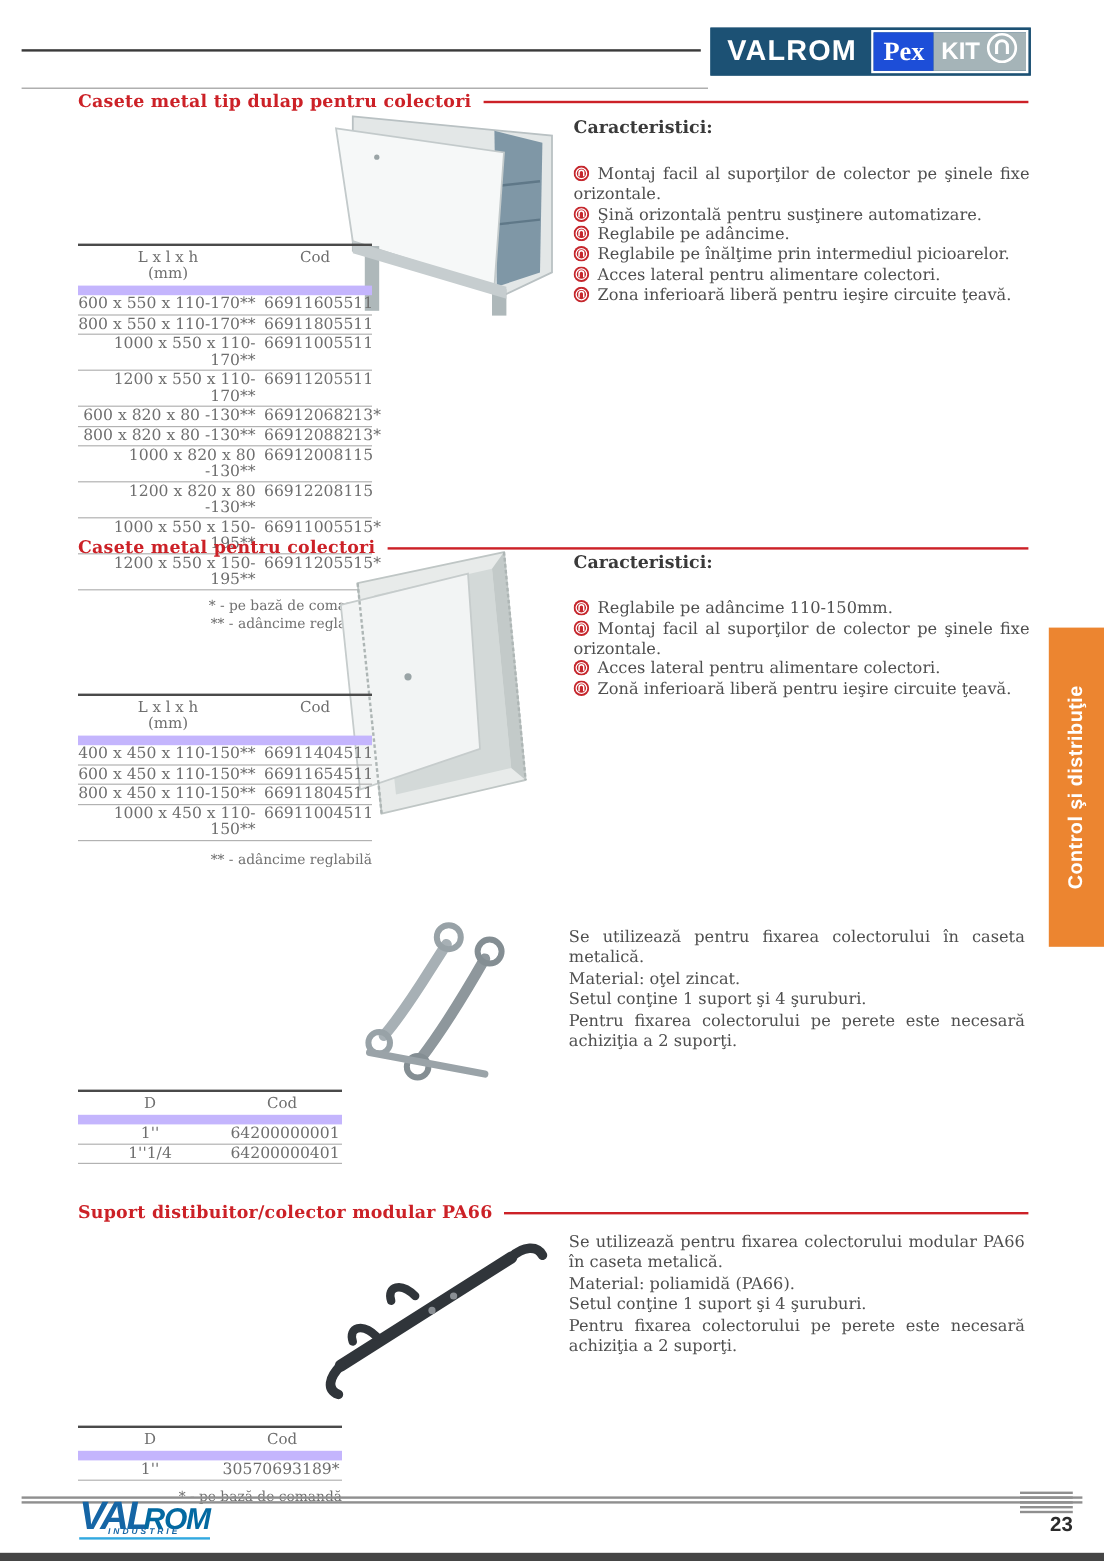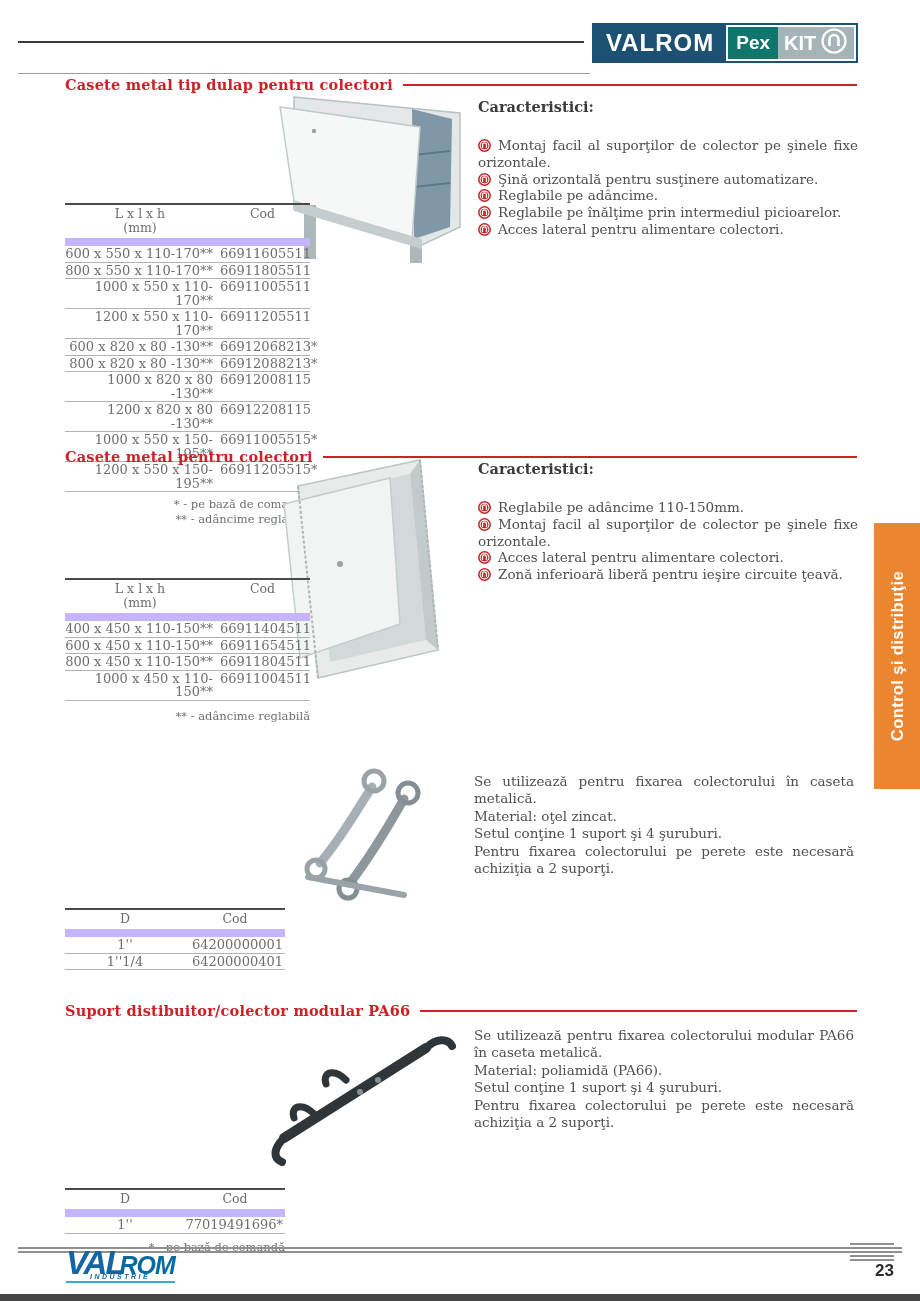--- a/index.html
+++ b/index.html
@@ -9,22 +9,22 @@
     font-family:"DejaVu Serif", serif;
   }
   
   .hdr-line-dark { position:absolute; left:18px; top:41px; width:566px; height:2px; background:#3a3a3a; }
   .hdr-line-gray { position:absolute; left:18px; top:73px; width:572px; height:1px; background:#9c9c9c; }
   .logo { position:absolute; left:592px; top:23px; height:40px; display:flex; align-items:stretch;
           border:2px solid #1c5174; background:#1c5174; box-sizing:border-box; }
   .logo-valrom { background:#1c5174; color:#fff; font-family:"Liberation Sans",sans-serif;
           font-weight:bold; font-size:24px; letter-spacing:1px; display:flex; align-items:center; padding:0 12px; }
   .logo-sub { display:flex; border:2px solid #fff; }
-  .logo-pex { background:#0f766e; color:#fff; font-family:Liberation Sans, sans-serif;
-          font-weight:bold; font-size:19px; display:flex; align-items:center; padding:0 8px; }
+  .logo-pex { background:#1d4ed8; color:#fff; font-family:Liberation Serif, serif;
+          font-weight:bold; font-size:22px; display:flex; align-items:center; padding:0 8px; }
   .logo-kit { background:#a5b4b8; color:#fff; font-family:"Liberation Sans",sans-serif;
           font-weight:bold; font-size:20px; display:flex; align-items:center; gap:4px; padding:0 6px; }
   
   .sec-title-row { position:absolute; left:65px; right:63px; display:flex; align-items:center; gap:10px; }
   .sec-title { color:#cc2127; font-weight:bold; font-size:14.5px; white-space:nowrap; letter-spacing:0.2px; }
   .sec-title-row .rule { flex:1; height:2px; background:#cc2127; margin-top:1px; }
   
   .chars { position:absolute; left:478px; width:380px; color:#4f4f4f; }
   .chars h3 { font-size:14.5px; color:#3a3a3a; margin:0 0 22px 0; font-weight:bold; }
   .bullet { margin:0; font-size:13.5px; line-height:16.8px; text-align:justify; }
@@ -130,20 +130,25 @@
     <p class="bullet"><svg width="13" height="13" viewBox="0 0 16 16">
           <circle cx="8" cy="8" r="8" fill="#c5262c"></circle>
           <circle cx="8" cy="8" r="5.4" fill="none" stroke="#fff" stroke-width="1.3"></circle>
           <path d="M5.6,11 V7.2 a2.4,2.4 0 0 1 4.8,0 V11" fill="none" stroke="#fff" stroke-width="1.5"></path>
         </svg><span>Reglabile pe înălţime prin intermediul picioarelor.</span></p>
     <p class="bullet"><svg width="13" height="13" viewBox="0 0 16 16">
           <circle cx="8" cy="8" r="8" fill="#c5262c"></circle>
           <circle cx="8" cy="8" r="5.4" fill="none" stroke="#fff" stroke-width="1.3"></circle>
           <path d="M5.6,11 V7.2 a2.4,2.4 0 0 1 4.8,0 V11" fill="none" stroke="#fff" stroke-width="1.5"></path>
         </svg><span>Acces lateral pentru alimentare colectori.</span></p>
+    <p class="bullet"><svg width="13" height="13" viewBox="0 0 16 16">
+          <circle cx="8" cy="8" r="8" fill="#c5262c"></circle>
+          <circle cx="8" cy="8" r="5.4" fill="none" stroke="#fff" stroke-width="1.3"></circle>
+          <path d="M5.6,11 V7.2 a2.4,2.4 0 0 1 4.8,0 V11" fill="none" stroke="#fff" stroke-width="1.5"></path>
+        </svg><span>Zona inferioară liberă pentru ieşire circuite ţeavă.</span></p>
   </div>
 
   <div class="spec-table wide" style="left:65px; top:203px;">
     <div class="thead">
       <div class="c1">
         <div>L x l x h</div>
         <div>(mm)</div>
       </div>
       <div class="c2">Cod</div>
     </div>
@@ -316,21 +321,21 @@
     <p>Pentru fixarea colectorului pe perete este necesară achiziţia a 2 suporţi.</p>
   </div>
 
   <div class="spec-table narrow" style="left:65px; top:1188px;">
     <div class="thead">
       <div class="c1">D</div>
       <div class="c2">Cod</div>
     </div>
     <div class="tr">
         <span class="c1">1''</span>
-        <span class="c2">77019491696*</span>
+        <span class="c2">30570693189*</span>
       </div>
     <div class="footnote" style="margin-top:6px;">* - pe bază de comandă</div>
   </div>
 
   <div class="footer-rule"></div>
   <div class="page-lines">
     <div></div>
       <div></div>
       <div></div>
       <div></div>

